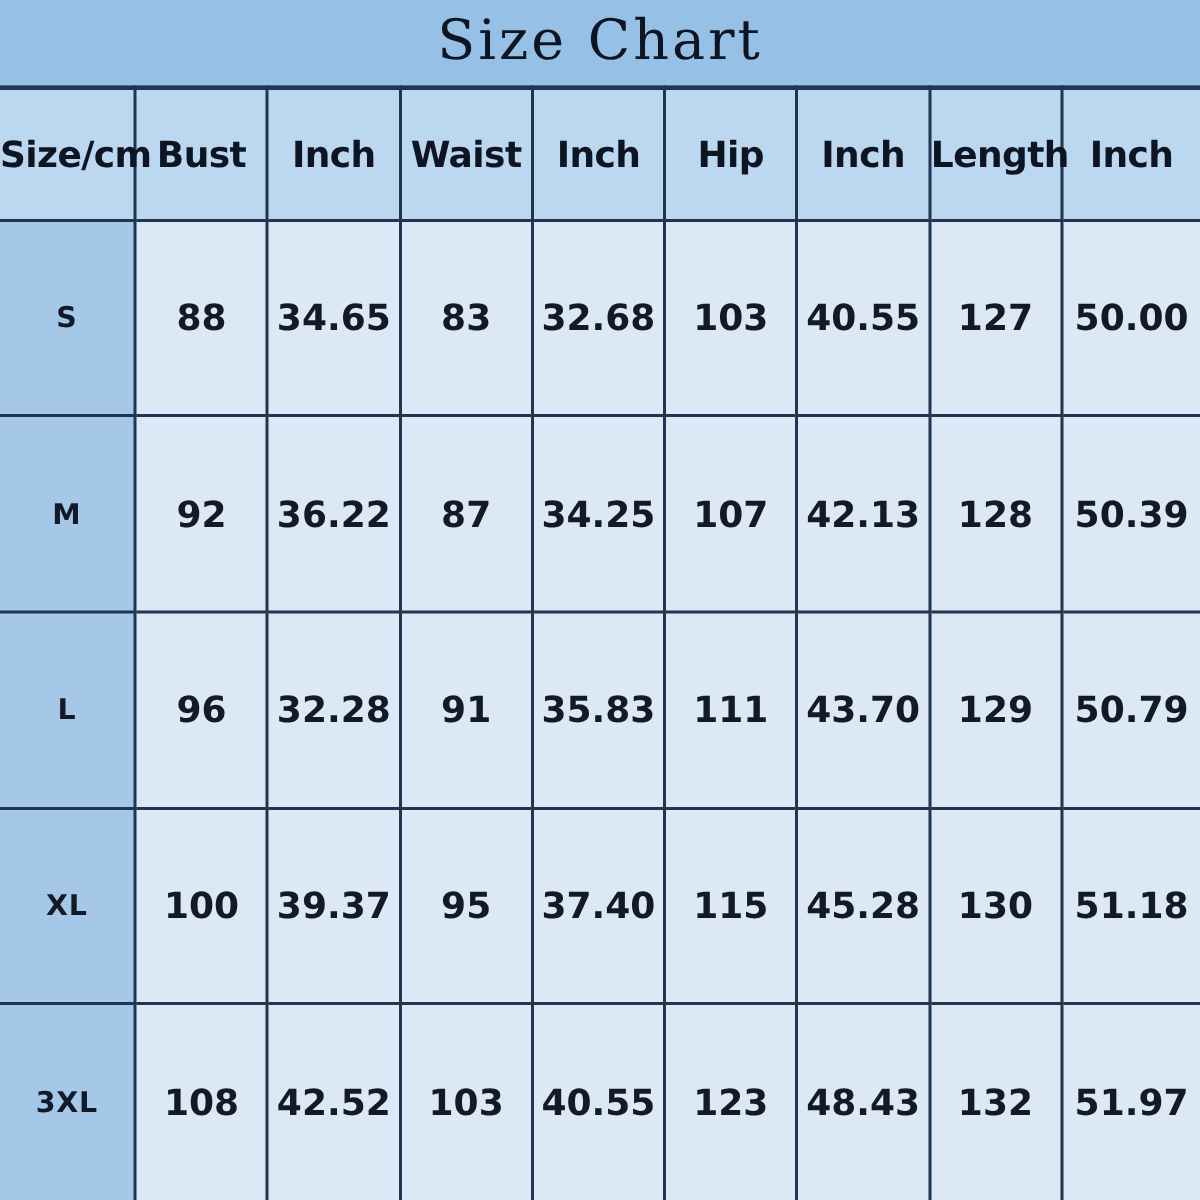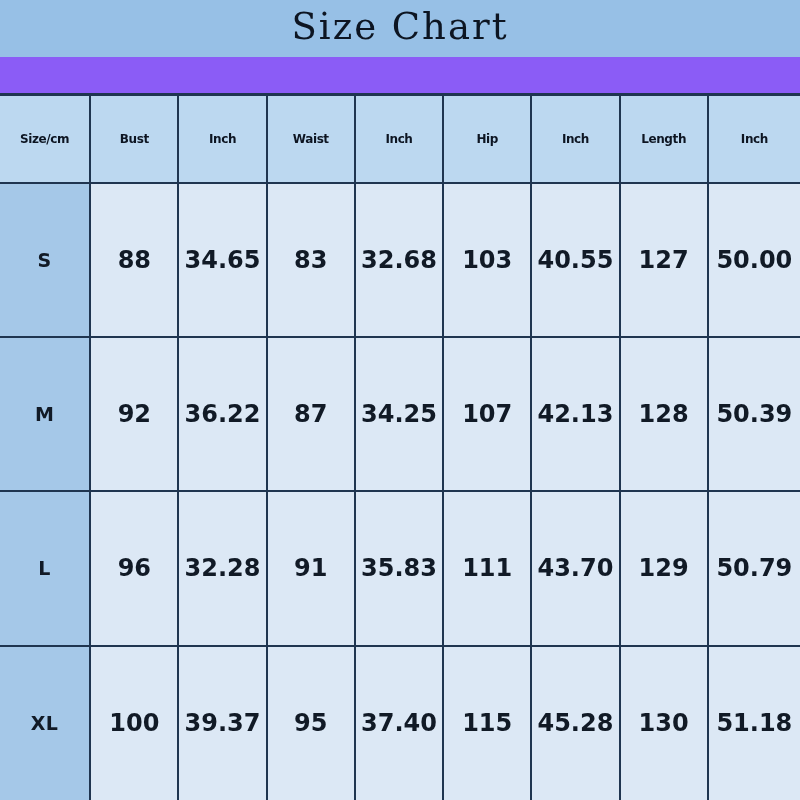--- a/index.html
+++ b/index.html
@@ -15,21 +15,20 @@
     font-family: "Liberation Sans", sans-serif;
   }
 
   .chart-root {
     width: 800px;
     height: 800px;
     box-sizing: border-box;
     display: flex;
     flex-direction: column;
     background: #8b5cf6;
-    gap: 36px;
   }
 
   
   .title-banner {
     height: 57px;
     flex: 0 0 57px;
     background: #97c0e6;
     display: flex;
     align-items: center;
     justify-content: center;
@@ -74,21 +73,21 @@
   }
 
   
   .head-row {
     height: 88px;
   }
   .head-row th {
     background: #bcd8f0;
     font-family: "DejaVu Sans", sans-serif;
     font-weight: bold;
-    font-size: 12px;
+    font-size: 24px;
     letter-spacing: -0.4px;
     color: #0d1522;
     white-space: nowrap;
   }
 
   
   .body-row {
     height: 106px;
   }
   .body-row td {
@@ -190,16 +189,27 @@
         <td>39.37</td>
         <td>95</td>
         <td>37.40</td>
         <td>115</td>
         <td>45.28</td>
         <td>130</td>
         <td>51.18</td>
       </tr>
 
 
+      <tr class="body-row">
+        <td class="size-cell">3XL</td>
+        <td>108</td>
+        <td>42.52</td>
+        <td>103</td>
+        <td>40.55</td>
+        <td>123</td>
+        <td>48.43</td>
+        <td>132</td>
+        <td>51.97</td>
+      </tr>
 
     </tbody>
   </table>
 </div>
 
 </body></html>

